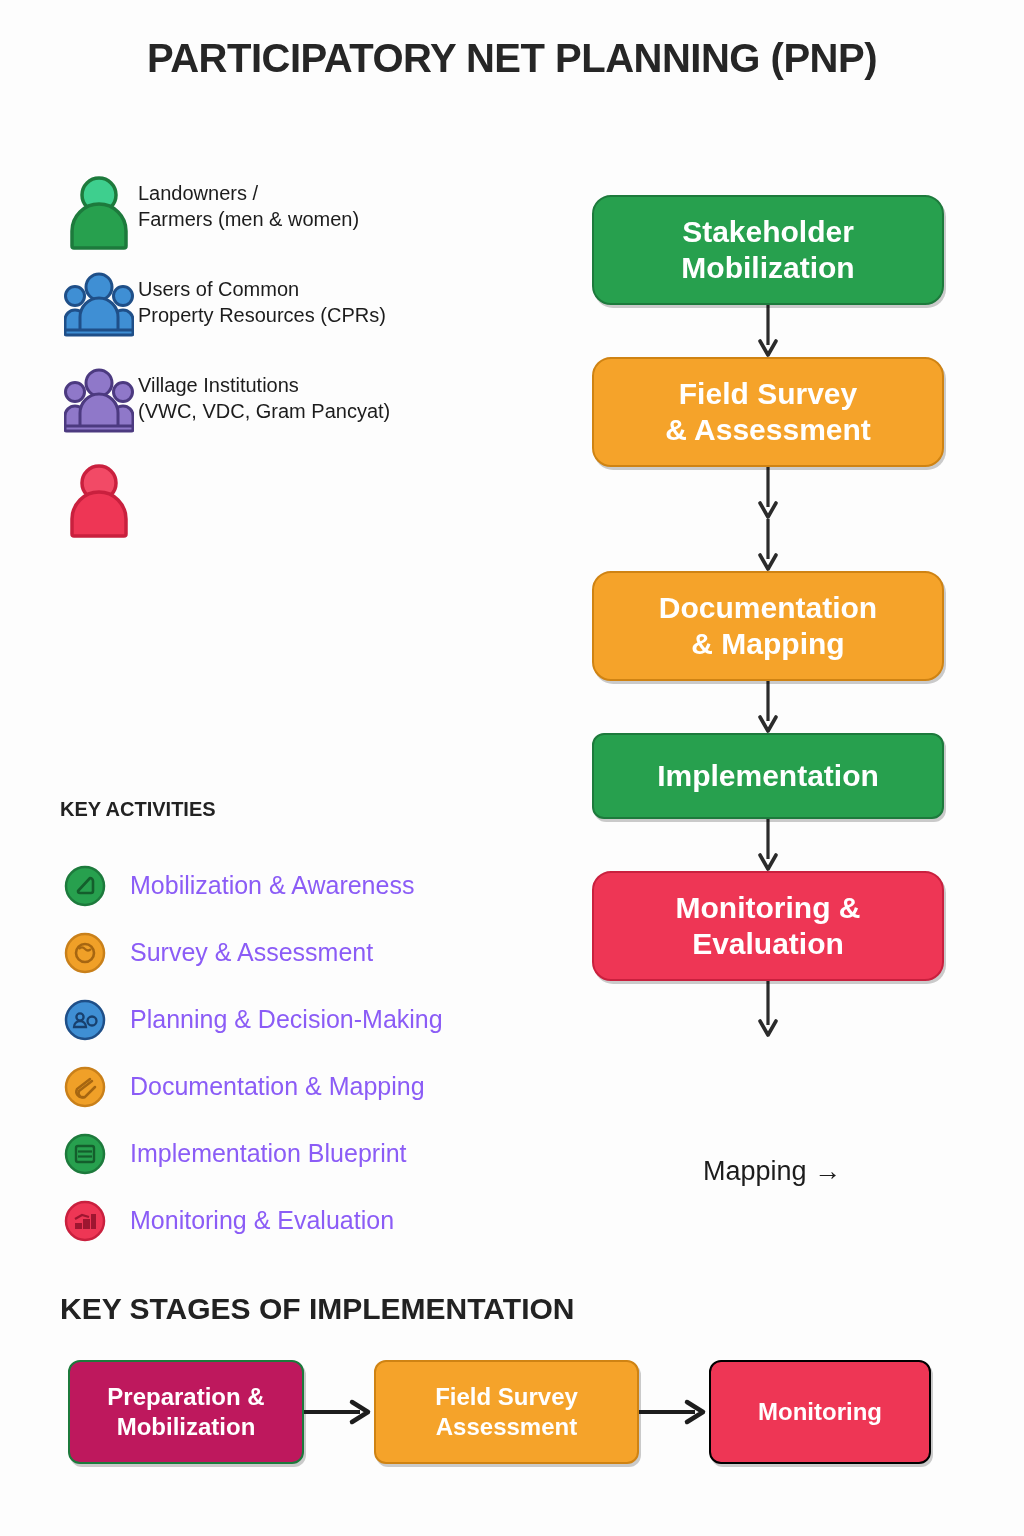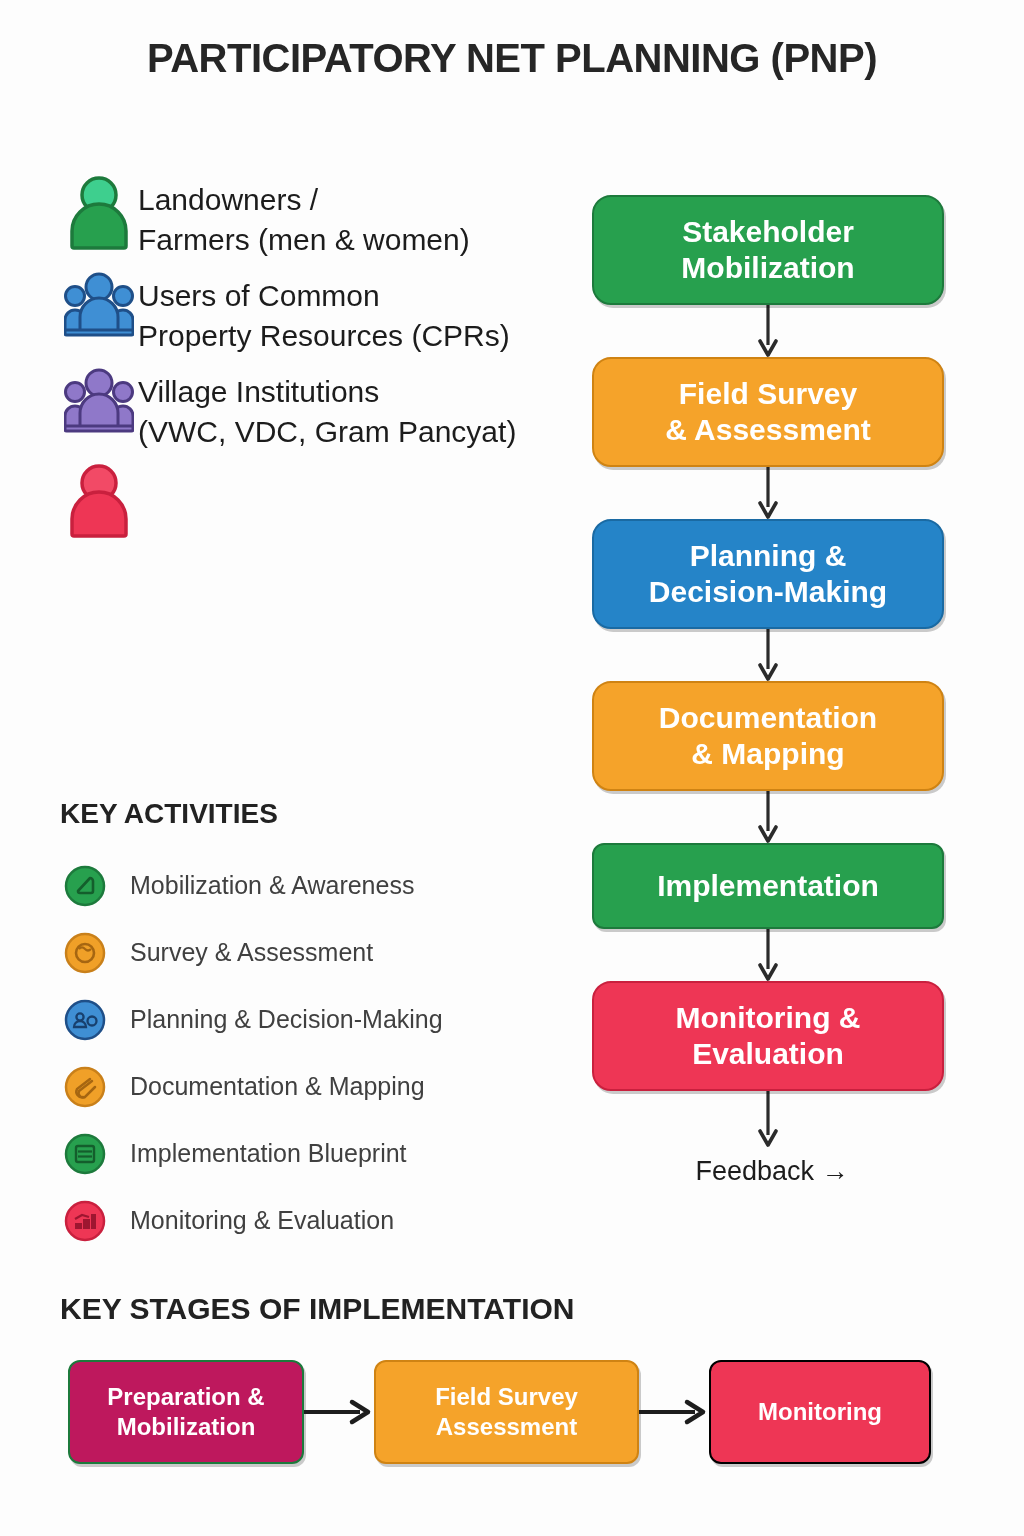--- a/index.html
+++ b/index.html
@@ -18,33 +18,33 @@
     text-align: center;
     font-size: 40px; font-weight: 700; letter-spacing: -0.5px;
     color: #262626;
   }
 
   
   .stakeholders { position: absolute; left: 60px; top: 172px; width: 520px; }
   .sh-row { display: flex; align-items: flex-start; height: 96px; }
   .sh-icon { width: 78px; flex: 0 0 78px; display: flex; align-items: center; justify-content: center; padding-top: 4px;}
   .sh-label {
-    font-size: 30px; line-height: 1.32; font-weight: 400;
+    font-size: 20px; line-height: 1.32; font-weight: 400;
     color: #1c1c1c; padding-top: 8px; white-space: pre-line;
   }
 
   
   .ka-head {
     position: absolute; left: 60px; top: 798px;
-    font-size: 28px; font-weight: 700; letter-spacing: 0px; color: #222;
+    font-size: 20px; font-weight: 700; letter-spacing: 0px; color: #222;
   }
   .activities { position: absolute; left: 64px; top: 852px; width: 540px; }
   .act-row { display: flex; align-items: center; height: 67px; }
   .act-icon { width: 58px; flex: 0 0 58px; display: flex; align-items: center; }
-  .act-label { font-size: 25px; color: #404040; line-height: 1; padding-left: 8px;}
+  .act-label { font-size: 25px; color: #8b5cf6; line-height: 1; padding-left: 8px;}
 
   
   .flow { position: absolute; left: 592px; top: 195px; width: 352px; }
   .fbox {
     position: relative; width: 352px; border-radius: 12px;
     display: flex; align-items: center; justify-content: center;
     text-align: center; color: #ffffff; font-weight: 700;
     font-size: 30px; line-height: 1.2; white-space: pre-line;
     box-shadow: 2px 3px 0 rgba(0,0,0,0.20);
   }
@@ -235,22 +235,20 @@
 
     <div class="fbox orange two-line">Field Survey
 &amp; Assessment</div>
     <div class="connector">
       <svg width="26" height="52" viewBox="0 0 26 52">
           <line x1="13" y1="0" x2="13" y2="40" stroke="#2b2b2b" stroke-width="3.2"></line>
           <path d="M5 36 L13 50 L21 36" fill="none" stroke="#2b2b2b" stroke-width="3.6" stroke-linecap="round" stroke-linejoin="round"></path>
         </svg>
     </div>
 
-    <div class="fbox blue two-line">Planning &amp;
-Decision-Making</div>
     <div class="connector">
       <svg width="26" height="52" viewBox="0 0 26 52">
           <line x1="13" y1="0" x2="13" y2="40" stroke="#2b2b2b" stroke-width="3.2"></line>
           <path d="M5 36 L13 50 L21 36" fill="none" stroke="#2b2b2b" stroke-width="3.6" stroke-linecap="round" stroke-linejoin="round"></path>
         </svg>
     </div>
 
     <div class="fbox orange two-line">Documentation
 &amp; Mapping</div>
     <div class="connector">
@@ -273,21 +271,21 @@
     <div class="connector short">
       <svg width="26" height="56" viewBox="0 0 26 56">
           <line x1="13" y1="0" x2="13" y2="44" stroke="#2b2b2b" stroke-width="3.2"></line>
           <path d="M5 40 L13 54 L21 40" fill="none" stroke="#2b2b2b" stroke-width="3.6" stroke-linecap="round" stroke-linejoin="round"></path>
         </svg>
     </div>
 
   </div>
 
   <div class="feedback">
-    <div class="fb1">Feedback →</div>
+    <div class="fb1">Mapping →</div>
   </div>
 
   <div class="ks-head">KEY STAGES OF IMPLEMENTATION</div>
 
   <div class="stages">
     <div class="sbox green">Preparation &amp;
 Mobilization</div>
     <div class="h-arrow">
       <svg width="70" height="30" viewBox="0 0 70 30">
           <line x1="0" y1="15" x2="56" y2="15" stroke="#1d1d1d" stroke-width="4"></line>

